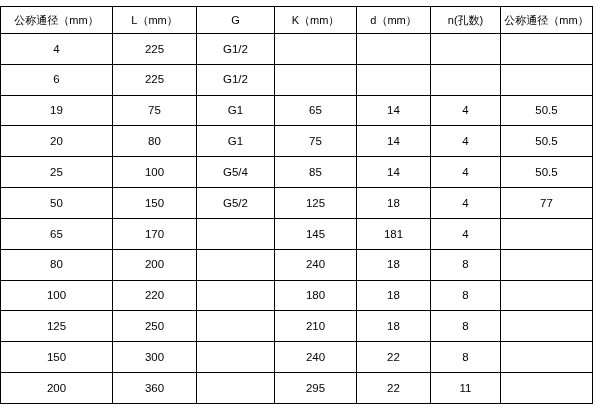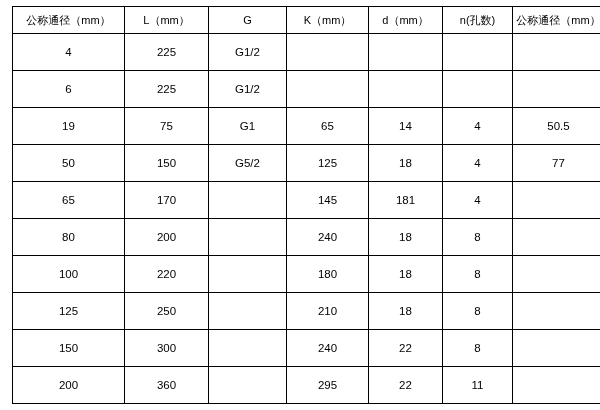--- a/index.html
+++ b/index.html
@@ -7,21 +7,21 @@
     padding: 0;
     background: #ffffff;
   }
   body {
     width: 600px;
     height: 410px;
     font-family: "Liberation Sans", sans-serif;
     color: #000000;
   }
   #spec-table-wrap {
-    padding: 6px 4px 4px 12px;
+    padding: 6px 4px 4px 0;
     box-sizing: border-box;
     width: 600px;
     height: 410px;
   }
   table.spec-table {
     border-collapse: collapse;
     table-layout: fixed;
     width: 592px;
     height: 398px;
     font-size: 11px;
@@ -103,20 +103,38 @@
       <tr>
         <td>19</td>
         <td>75</td>
         <td>G1</td>
         <td>65</td>
         <td>14</td>
         <td>4</td>
         <td>50.5</td>
       </tr>
       <tr>
+        <td>20</td>
+        <td>80</td>
+        <td>G1</td>
+        <td>75</td>
+        <td>14</td>
+        <td>4</td>
+        <td>50.5</td>
+      </tr>
+      <tr>
+        <td>25</td>
+        <td>100</td>
+        <td>G5/4</td>
+        <td>85</td>
+        <td>14</td>
+        <td>4</td>
+        <td>50.5</td>
+      </tr>
+      <tr>
         <td>50</td>
         <td>150</td>
         <td>G5/2</td>
         <td>125</td>
         <td>18</td>
         <td>4</td>
         <td>77</td>
       </tr>
       <tr>
         <td>65</td>

